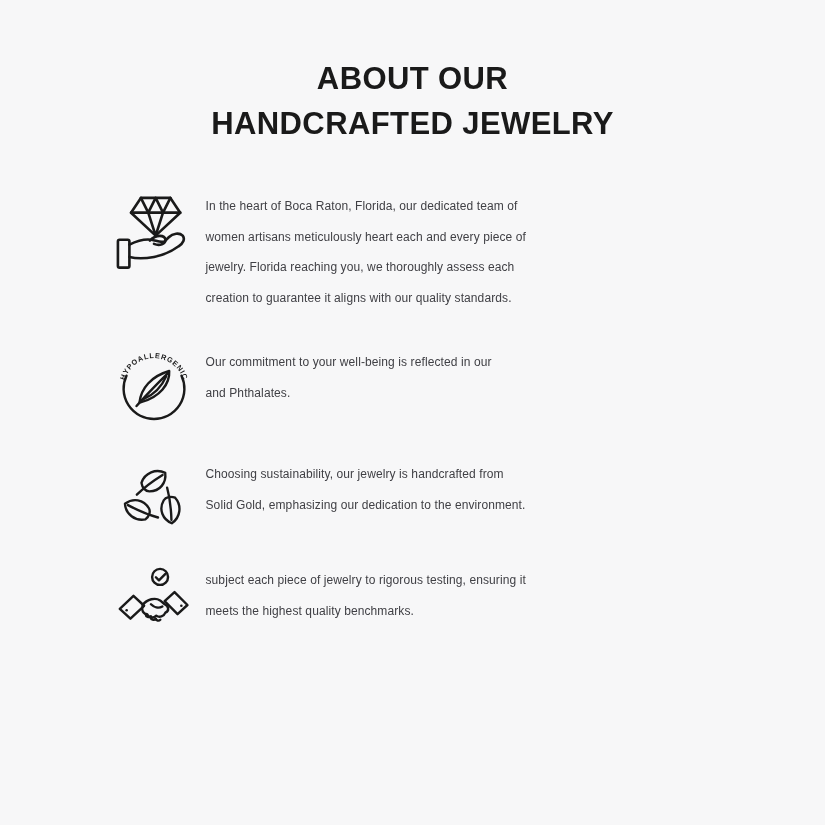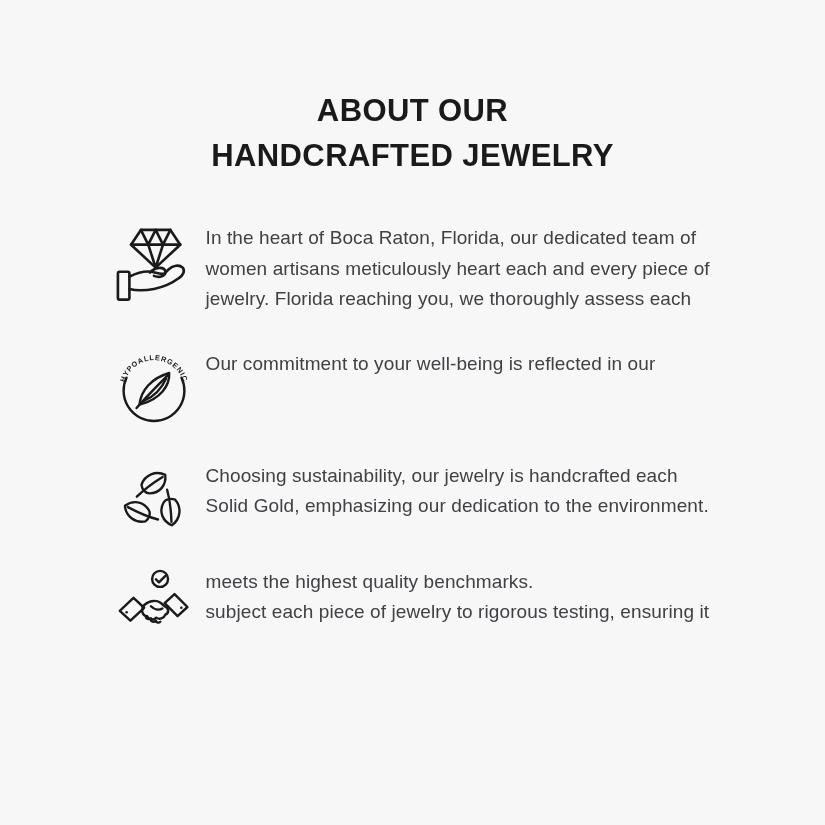--- a/index.html
+++ b/index.html
@@ -12,21 +12,21 @@
   html,body{margin:0;padding:0;}
   body{
     width:825px;height:825px;
     background:var(--bg);
     font-family:"Liberation Sans", sans-serif;
     overflow:hidden;
   }
   .content{
     width:620px;
     margin:0 auto;
-    padding-top:88px;
+    padding-top:56px;
   }
   .heading{
     margin:0 0 45px 0;
     font-size:31px;
     line-height:45px;
     font-weight:700;
     letter-spacing:.4px;
     color:var(--heading);
     text-align:center;
   }
@@ -38,21 +38,21 @@
   }
   .icon-cell{
     flex:0 0 103px;
     display:flex;
     justify-content:center;
     padding-top:2px;
   }
   .icon-cell svg{display:block;}
   .text-col{
     color:var(--body);
-    font-size:19px;
+    font-size:12px;
     line-height:30.5px;
     letter-spacing:.1px;
   }
   .line{white-space:nowrap;}
   .badge-label{
     font-family:"Liberation Sans", sans-serif;
     font-size:9.5px;
     font-weight:700;
     letter-spacing:1.1px;
     fill:var(--stroke);
@@ -78,56 +78,58 @@
         <path d="M43,24 L52,52 M61,24 L52,52"></path>
         <rect x="6" y="57" width="14" height="34" rx="2"></rect>
         <path d="M20,63 C30,58 40,56 47,57 C53,58 58,61 63,59 L68,54 C73,49 81,48 85,52 C88,56 86,61 80,65 C72,71 60,76 50,78 C39,80 28,80 20,78"></path>
         <path d="M45,58 C53,50 63,51 64,57 C64,62 57,65 50,62"></path>
       </svg>
     </div>
     <div class="text-col">
       <div class="line">In the heart of Boca Raton, Florida, our dedicated team of</div>
       <div class="line">women artisans meticulously heart each and every piece of</div>
       <div class="line">jewelry. Florida reaching you, we thoroughly assess each</div>
+      <div class="line">creation to guarantee it aligns with our quality standards.</div>
     </div>
   </div>
 
   <div class="feature">
     <div class="icon-cell">
       <svg width="76" height="76" viewBox="0 0 100 100" fill="none" stroke="#1a1a1a" stroke-width="3.2" stroke-linecap="round" stroke-linejoin="round">
         <defs>
           <path id="badge-arc" d="M10.6,45.1 A40,40 0 0 1 89.4,45.1"></path>
         </defs>
         <path d="M13.8,35.1 A40,40 0 1 0 86.2,35.1"></path>
         <text class="badge-label" stroke="none" text-anchor="middle">
           <textPath href="#badge-arc" startOffset="50%">HYPOALLERGENIC</textPath>
         </text>
         <path d="M31,70 C33,52 46,36 70,29 C71,46 58,63 33,70 Z"></path>
         <path d="M27,75 C40,60 55,45 68,32"></path>
         <path d="M36,66 C50,60 60,50 66,36"></path>
       </svg>
     </div>
     <div class="text-col">
       <div class="line">Our commitment to your well-being is reflected in our</div>
+      <div class="line">and Phthalates.</div>
     </div>
   </div>
 
   <div class="feature">
     <div class="icon-cell">
       <svg class="lift" width="66" height="66" viewBox="0 0 100 100" fill="none" stroke="#1a1a1a" stroke-width="3.6" stroke-linecap="round" stroke-linejoin="round">
         <g id="leaf">
           <path d="M31,27 C36,12 53,5 67,12 C69,27 59,40 43,40 C37,40 32,34 31,27 Z"></path>
           <path d="M24,45 C36,33 50,23 63,15"></path>
         </g>
         <use href="#leaf" transform="rotate(120 50 53)"></use>
         <use href="#leaf" transform="rotate(240 50 53)"></use>
       </svg>
     </div>
     <div class="text-col">
-      <div class="line">Choosing sustainability, our jewelry is handcrafted each</div>
+      <div class="line">Choosing sustainability, our jewelry is handcrafted from</div>
       <div class="line">Solid Gold, emphasizing our dedication to the environment.</div>
     </div>
   </div>
 
   <div class="feature">
     <div class="icon-cell">
       <svg width="76" height="76" viewBox="0 0 100 100" fill="none" stroke="#1a1a1a" stroke-width="3.2" stroke-linecap="round" stroke-linejoin="round">
         <circle cx="58" cy="13" r="10.5"></circle>
         <path d="M52.5,13.5 l4,4 l8.5,-8.5"></path>
         <path d="M5,55 L23,38 L37,51 L19,68 Z"></path>
@@ -135,18 +137,18 @@
         <circle cx="14" cy="57" r="1.7" fill="#1a1a1a" stroke="none"></circle>
         <circle cx="86" cy="51" r="1.7" fill="#1a1a1a" stroke="none"></circle>
         <path d="M35,50 C41,42 52,40 58,44 L64,49 C70,52 70,58 65,60 C63,65 57,67 53,64 C49,68 43,67 41,62 C36,62 33,57 35,51 Z"></path>
         <path d="M46,49 C50,53 56,55 61,52"></path>
         <path d="M39,62 a4.2,4.2 0 0 0 7,2.8"></path>
         <path d="M45.5,66 a4.2,4.2 0 0 0 7,2.3"></path>
         <path d="M52,68 a3.8,3.8 0 0 0 6.3,1.4"></path>
       </svg>
     </div>
     <div class="text-col">
+      <div class="line">subject each piece of jewelry to rigorous testing, ensuring it</div>
       <div class="line">meets the highest quality benchmarks.</div>
-      <div class="line">subject each piece of jewelry to rigorous testing, ensuring it</div>
     </div>
   </div>
 
 </section>
 
 </body></html>

